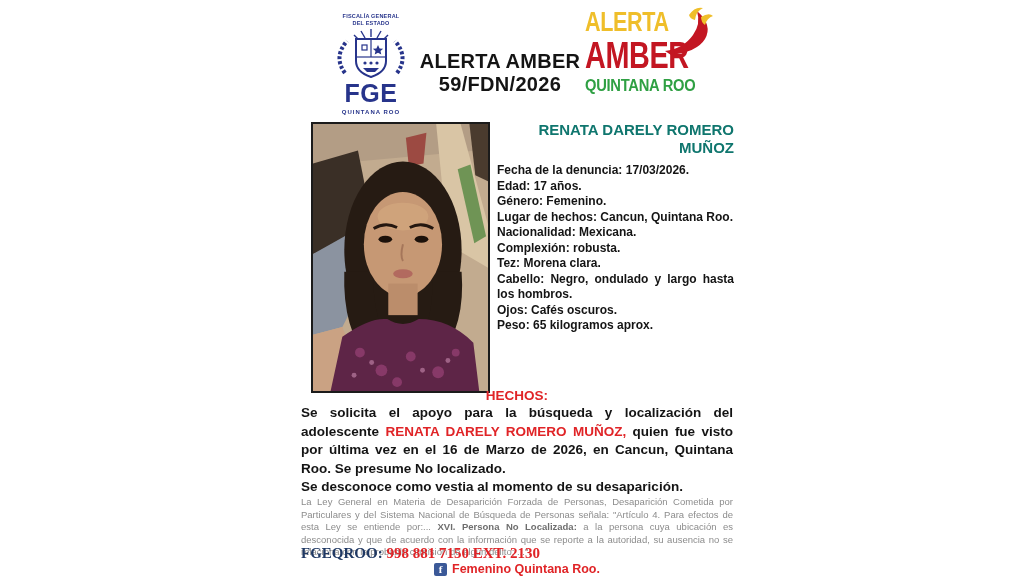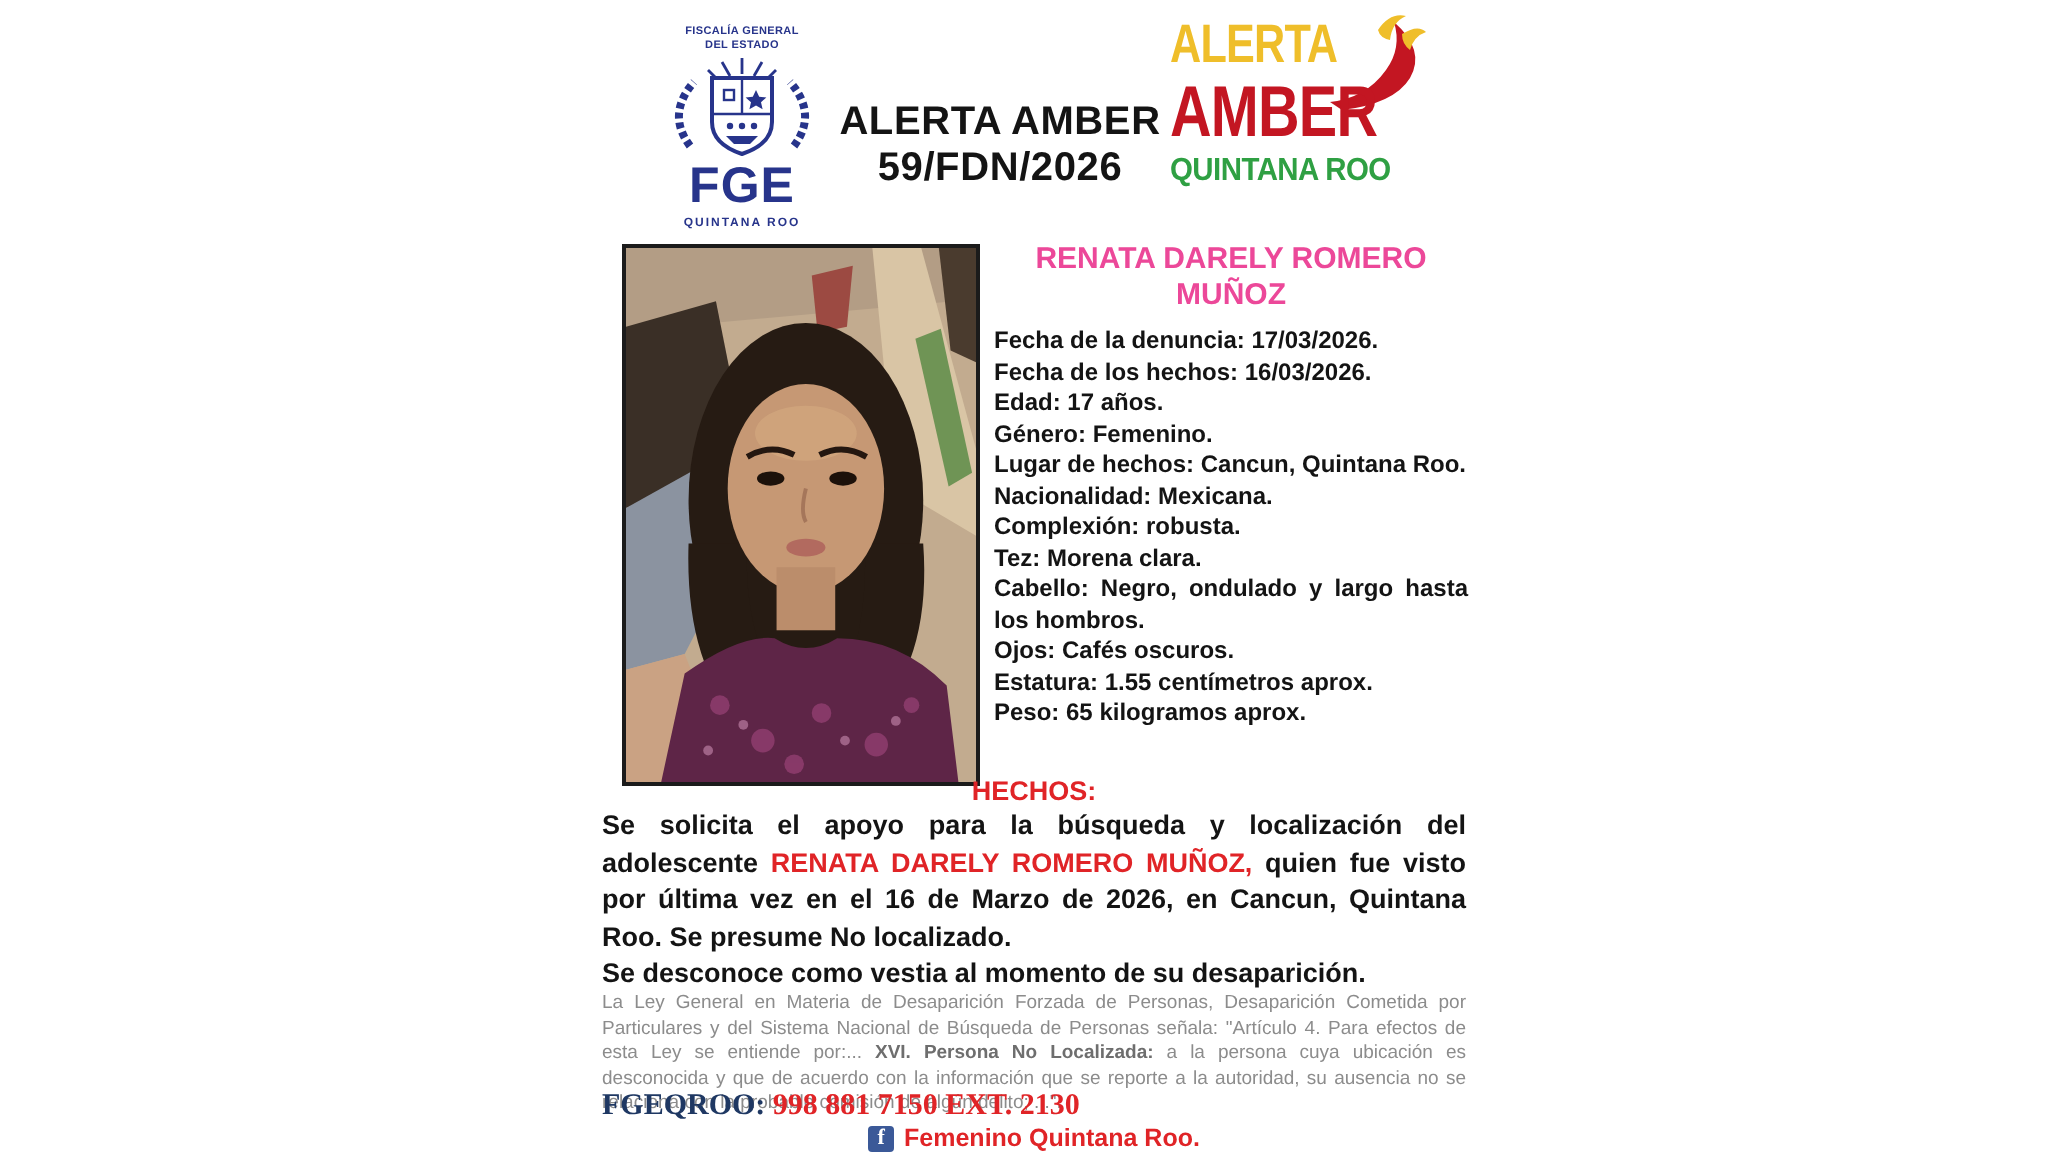--- a/index.html
+++ b/index.html
@@ -38,21 +38,21 @@
   
   .photo {
     position:absolute; left:311px; top:122px; width:179px; height:271px;
     border:2px solid #1b1b1b; background:#c2ab8f; overflow:hidden;
   }
   .photo svg { display:block; width:100%; height:100%; }
 
   
   .details { position:absolute; left:497px; top:121px; width:237px; }
   .name {
-    color:#ec4899; font-size:15px; font-weight:bold; text-align:center;
+    color:#0f766e; font-size:15px; font-weight:bold; text-align:right;
     line-height:18px; margin-bottom:6px;
   }
   .field {
     font-size:12px; font-weight:bold; color:#141414;
     line-height:15.5px; text-align:justify;
   }
 
   
   .hechos { position:absolute; left:301px; top:388px; width:432px; }
   .hechos-title { color:#E02427; font-size:13.5px; font-weight:bold; text-align:center; line-height:15px; }
@@ -173,30 +173,28 @@
           <circle cx="112" cy="250" r="2.5"></circle>
         <circle cx="138" cy="240" r="2.5"></circle>
           <circle cx="42" cy="255" r="2.5"></circle>
       </g>
     </svg>
   </div>
 
   <div class="details">
     <h2 class="name">RENATA DARELY ROMERO MUÑOZ</h2>
     <div class="field">Fecha de la denuncia: 17/03/2026.</div>
-    <div class="field">Fecha de los hechos: 16/03/2026.</div>
     <div class="field">Edad: 17 años.</div>
     <div class="field">Género: Femenino.</div>
     <div class="field">Lugar de hechos: Cancun, Quintana Roo.</div>
     <div class="field">Nacionalidad: Mexicana.</div>
     <div class="field">Complexión: robusta.</div>
     <div class="field">Tez: Morena clara.</div>
     <div class="field">Cabello: Negro, ondulado y largo hasta los hombros.</div>
     <div class="field">Ojos: Cafés oscuros.</div>
-    <div class="field">Estatura: 1.55 centímetros aprox.</div>
     <div class="field">Peso: 65 kilogramos aprox.</div>
   </div>
 
   <section class="hechos">
     <h3 class="hechos-title">HECHOS:</h3>
     <p class="hechos-p1"><span>Se solicita el apoyo para la búsqueda y localización del adolescente </span><span class="red-name">RENATA DARELY ROMERO MUÑOZ,</span><span> quien fue visto por última vez en el 16 de Marzo de 2026, en Cancun, Quintana Roo. Se presume No localizado.</span></p>
     <p class="hechos-p2">Se desconoce como vestia al momento de su desaparición.</p>
     <p class="legal"><span>La Ley General en Materia de Desaparición Forzada de Personas, Desaparición Cometida por Particulares y del Sistema Nacional de Búsqueda de Personas señala: "Artículo 4. Para efectos de esta Ley se entiende por:... </span><b>XVI. Persona No Localizada:</b><span> a la persona cuya ubicación es desconocida y que de acuerdo con la información que se reporte a la autoridad, su ausencia no se relaciona con la probable comisión de algún delito; ...".</span></p>
   </section>
 

